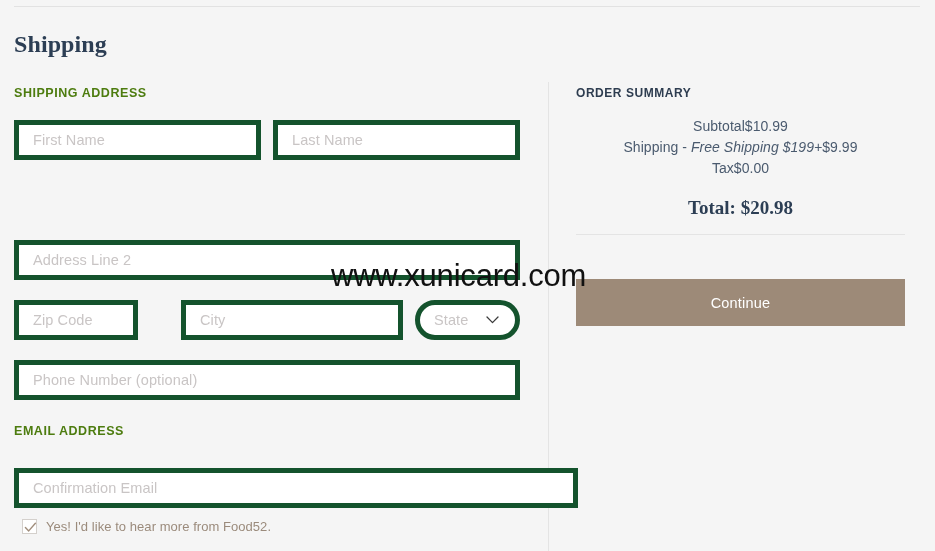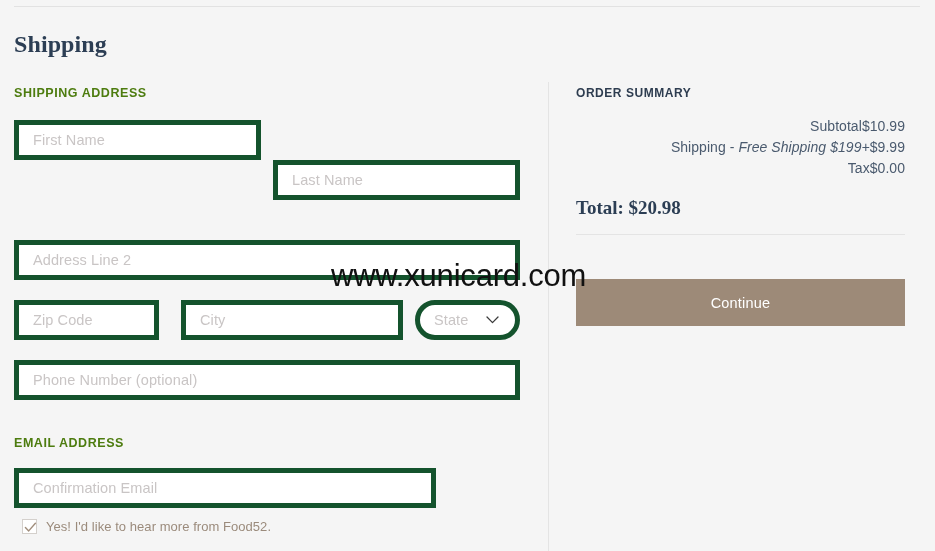--- a/index.html
+++ b/index.html
@@ -65,47 +65,47 @@
   }
 
   .section-label {
     position: absolute;
     font-size: 12.5px;
     font-weight: bold;
     color: #4d7c0f;
     letter-spacing: 0.55px;
   }
   .label-shipping-address { left: 14px; top: 86px; }
-  .label-email-address    { left: 14px; top: 436px; }
+  .label-email-address    { left: 14px; top: 424px; }
 
   .field {
     position: absolute;
     box-sizing: border-box;
     background: #ffffff;
     border: 5px solid #14532d;
     height: 40px;
     display: flex;
     align-items: center;
     padding: 0 14px;
     font-size: 14.5px;
     color: #c9c5c5;
     letter-spacing: 0.1px;
     cursor: text;
   }
 
   .f-first   { left: 14px;  top: 120px; width: 247px; }
-  .f-last    { left: 273px; top: 120px; width: 247px; margin-top: 40px; }
+  .f-last    { left: 273px; top: 120px; width: 247px; }
   .f-addr1   { left: 14px;  top: 180px; width: 506px; }
   .f-addr2   { left: 14px;  top: 240px; width: 506px; }
-  .f-zip     { left: 14px;  top: 300px; width: 145px; }
+  .f-zip     { left: 14px;  top: 300px; width: 124px; }
   .f-city    { left: 181px; top: 300px; width: 222px; }
   .f-state   { left: 415px; top: 300px; width: 105px;
                justify-content: space-between; cursor: pointer; border-radius: 20px; }
   .f-phone   { left: 14px;  top: 360px; width: 506px; }
-  .f-email   { left: 14px;  top: 468px; width: 422px; }
+  .f-email   { left: 14px;  top: 468px; width: 564px; }
 
   .chevron-down {
     width: 13px;
     height: 8px;
     flex: 0 0 auto;
     margin-right: 2px;
   }
   .chevron-down svg { display: block; }
 
   
@@ -160,39 +160,39 @@
   }
 
   .summary-rows {
     position: absolute;
     left: 28px;
     top: 116px;
     width: 329px;
   }
   .summary-row {
     display: flex;
-    justify-content: flex-end;
+    justify-content: center;
     align-items: baseline;
     font-size: 14px;
     color: #4a5a6e;
     line-height: 21px;
     letter-spacing: 0.05px;
   }
   .summary-row .label-wrap { white-space: nowrap; }
   .summary-row .note {
     font-style: italic;
   }
   .summary-row .amount { white-space: nowrap; }
 
   .summary-total {
     position: absolute;
     left: 28px;
     top: 197px;
     width: 329px;
-    text-align: left;
+    text-align: center;
     font-family: "Liberation Serif", serif;
     font-size: 19px;
     font-weight: bold;
     color: #2c3e54;
   }
 
   .summary-rule {
     position: absolute;
     left: 28px;
     top: 234px;

